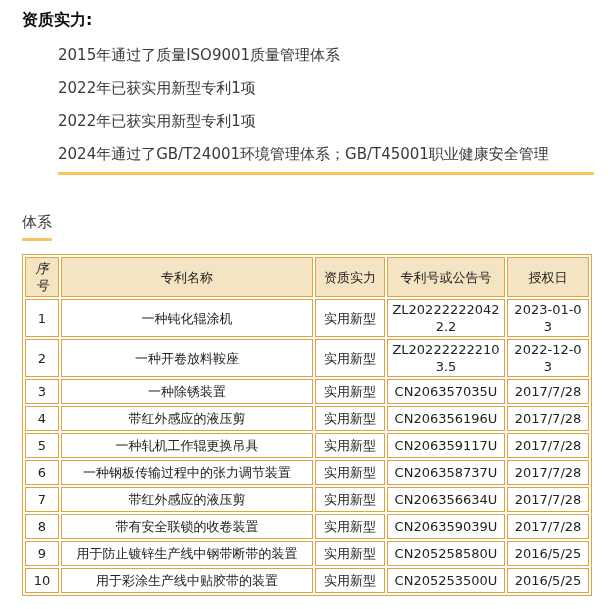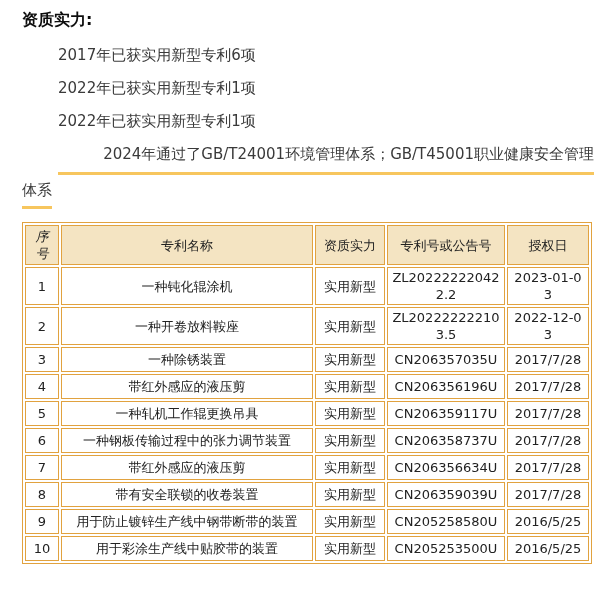--- a/index.html
+++ b/index.html
@@ -38,32 +38,32 @@
     font-size: 15px;
     line-height: 33px;
     color: #3a3a3a;
   }
   .cert-line1 .u-block {
     display: block;
     margin-left: 36px;
     border-bottom: 3px solid #f7c65e;
     padding-bottom: 1px;
     white-space: nowrap;
-    text-align: right;
   }
   .cert-line2 {
     margin: 0;
     font-size: 15px;
     line-height: 30px;
     color: #3a3a3a;
   }
   .cert-line2 .u-inline {
     display: inline-block;
     border-bottom: 3px solid #f7c65e;
     padding-bottom: 1px;
+    margin-top: 32px;
   }
   table.patent-table {
     margin-top: 13px;
     width: 570px;
     table-layout: fixed;
     border-collapse: separate;
     border-spacing: 2px;
     border: 1px solid #e1a23f;
     background: #ffffff;
     font-size: 13px;
@@ -98,21 +98,21 @@
 </style>
 </head>
 <body>
 
 <div class="page">
 
   <h3 class="section-title">资质实力:</h3>
 
   <div>
 
-      <p class="qual-item">2017年已获实用新型专利6项</p>
+  <p class="qual-item">2015年通过了质量ISO9001质量管理体系</p>
       <p class="qual-item">2022年已获实用新型专利1项</p>
       <p class="qual-item">2022年已获实用新型专利1项</p>
     </div>
 
   <p class="cert-line1">
     <span class="u-block">2024年通过了GB/T24001环境管理体系；GB/T45001职业健康安全管理</span>
   </p>
   <p class="cert-line2">
     <span class="u-inline">体系</span>
   </p>

